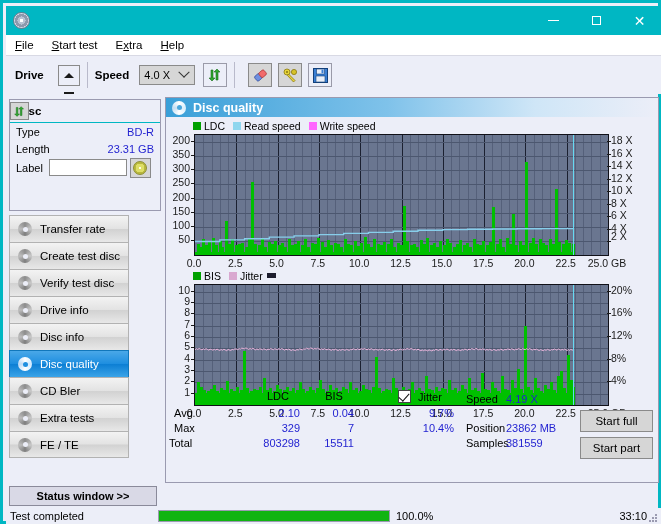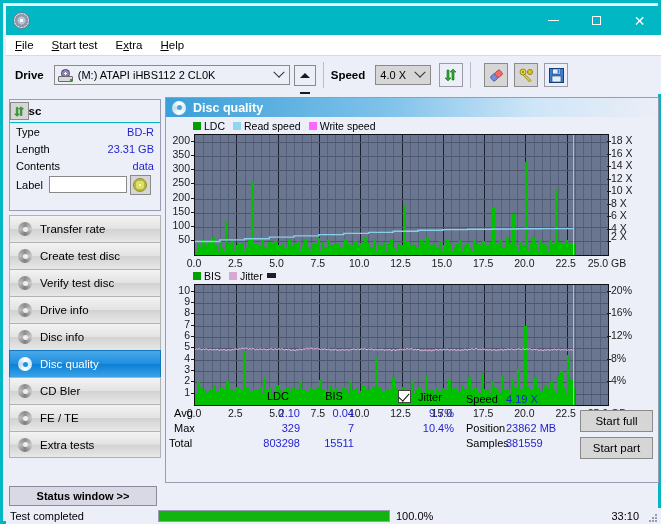--- a/index.html
+++ b/index.html
@@ -98,21 +98,21 @@
   .drow .k{color:#000;}
   .drow .v{margin-left:auto;color:#1f1fd0;padding-left:44px;}
   .label-row{display:flex;align-items:center;height:21px;padding:0 4px 0 6px;}
   .label-row .k{font-size:11px;}
   .label-input{
     margin-left:6px;width:78px;height:17px;background:#ffffff;border:1px solid #8a8a8a;box-sizing:border-box;
   }
   .label-row .cdbtn{margin-left:3px;width:21px;height:20px;border:1px solid #8a8a8a;background:#d6d6d6;display:flex;align-items:center;justify-content:center;box-sizing:border-box;}
   .cd-glyph{width:14px;height:14px;border-radius:50%;background:radial-gradient(circle,#fffde0 0 17%,#dede66 18% 52%,#b8b83c 53% 100%);border:1px solid #8f8f33;box-sizing:border-box;}
   
-  .nav{position:absolute;left:6px;top:212px;width:152px;}
+  .nav{position:absolute;left:6px;top:212px;width:120px;}
   .nav-item{
     height:27px;display:flex;align-items:center;
     background:linear-gradient(to bottom,#f3f3f3 0%,#e3e3e3 48%,#d2d2d2 52%,#e8e8e8 100%);
     border:1px solid #b2b2b2;border-bottom:none;box-sizing:border-box;
   }
   .nav-item:last-child{border-bottom:1px solid #b2b2b2;}
   .nav-item.active{
     background:linear-gradient(to bottom,#4aa8e8 0%,#1f8fe0 48%,#0d7fd4 52%,#3ba4e8 100%);
     color:#ffffff;border-color:#1177bb;
   }
@@ -177,21 +177,21 @@
   .statusbar{
     position:absolute;left:3px;top:505px;width:655px;height:16px;
     background:#eceef8;display:flex;align-items:center;font-size:11px;
   }
   .sb-text{margin-left:4px;width:148px;}
   .sb-progress{
     width:232px;height:12px;background:#ffffff;border:1px solid #9a9ab0;box-sizing:border-box;position:relative;
   }
   .sb-progress .fill{position:absolute;left:0;top:0;bottom:0;background:#11b411;}
   .sb-pct{margin-left:6px;width:60px;}
-  .sb-time{margin-left:auto;margin-right:22px;}
+  .sb-time{margin-left:auto;margin-right:14px;}
   .grip{position:absolute;right:4px;bottom:2px;width:9px;height:9px;}
   .grip i{position:absolute;width:2px;height:2px;background:#9a9ab0;}
 </style>
 </head>
 <body>
 
 <div class="win">
 
   <div class="titlebar">
     <div class="title-icon"></div>
@@ -210,29 +210,20 @@
 
   <div class="menubar">
     <div class="menu-item"><u>F</u><span>ile</span></div>
     <div class="menu-item"><u>S</u><span>tart test</span></div>
     <div class="menu-item">E<u>x</u><span>tra</span></div>
     <div class="menu-item"><u>H</u><span>elp</span></div>
   </div>
 
   <div class="toolbar">
     <div class="tb-label">Drive</div>
-    <div class="drive-combo">
-      <div class="drive-icon">
-        <div class="disc"></div>
-          <div class="body"></div>
-          <div class="led"></div>
-      </div>
-      <div class="drive-text">(M:)   ATAPI iHBS112  2 CL0K</div>
-      <div class="chev"></div>
-    </div>
     <div class="eject-btn">
       <div style="display:flex;flex-direction:column;align-items:center;">
         <div class="tri"></div>
           <div class="bar"></div>
       </div>
     </div>
     <div class="divider"></div>
     <div class="tb-label" style="margin-left:0;">Speed</div>
     <div class="speed-combo">
       <div class="v">4.0 X</div>
@@ -282,24 +273,20 @@
       </div>
     </div>
     <div class="drow">
       <span class="k">Type</span>
       <span class="v">BD-R</span>
     </div>
     <div class="drow">
       <span class="k">Length</span>
       <span class="v">23.31 GB</span>
     </div>
-    <div class="drow">
-      <span class="k">Contents</span>
-      <span class="v">data</span>
-    </div>
     <div class="label-row">
       <span class="k">Label</span>
       <input class="label-input" type="text" value="" placeholder="" style="">
       <div class="cdbtn">
         <div class="cd-glyph"></div>
       </div>
     </div>
   </div>
 
   <div class="nav">
@@ -350,28 +337,28 @@
           <div class="ring"></div>
           <div class="hole"></div>
         </div>
       <span class="nav-lbl">CD Bler</span>
     </div>
     <div class="nav-item">
       <div class="nav-ico">
           <div class="ring"></div>
           <div class="hole"></div>
         </div>
-      <span class="nav-lbl">FE / TE</span>
+      <span class="nav-lbl">Extra tests</span>
     </div>
     <div class="nav-item">
       <div class="nav-ico">
           <div class="ring"></div>
           <div class="hole"></div>
         </div>
-      <span class="nav-lbl">Extra tests</span>
+      <span class="nav-lbl">FE / TE</span>
     </div>
   </div>
 
   <div class="statuswin">Status window &gt;&gt;</div>
 
   <div class="main">
     <div class="main-head">
       <div class="ico">
           <div class="ring"></div>
           <div class="hole"></div>

